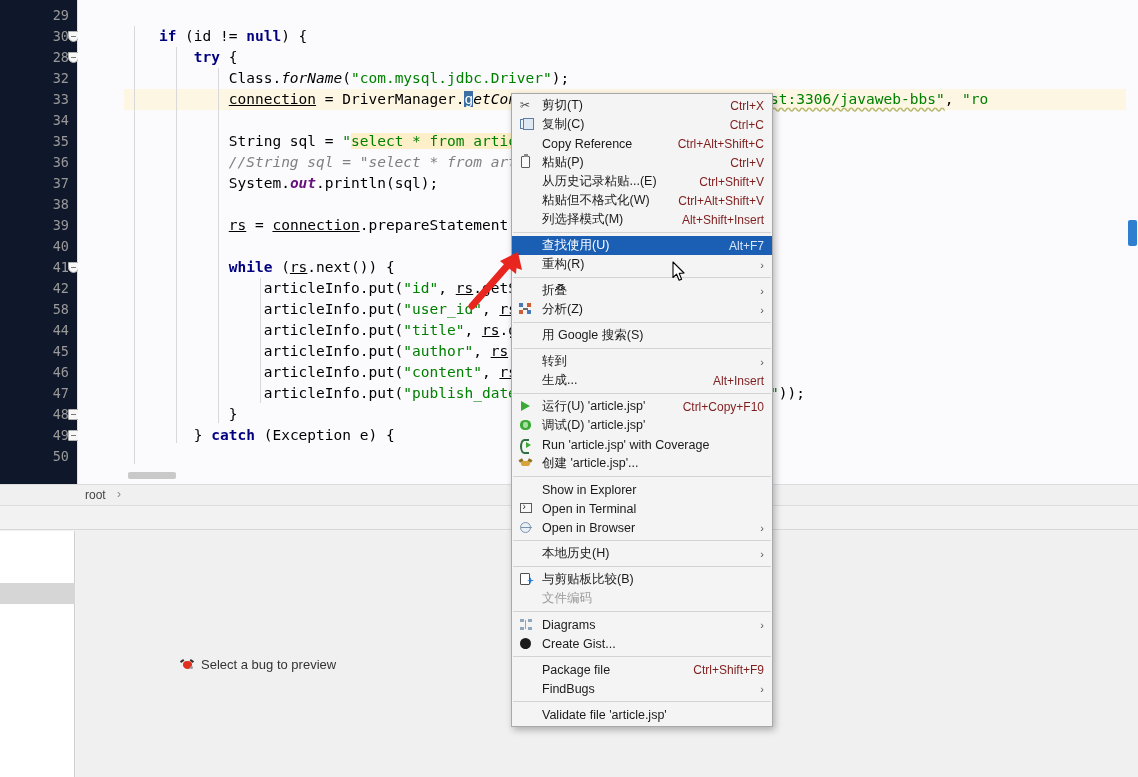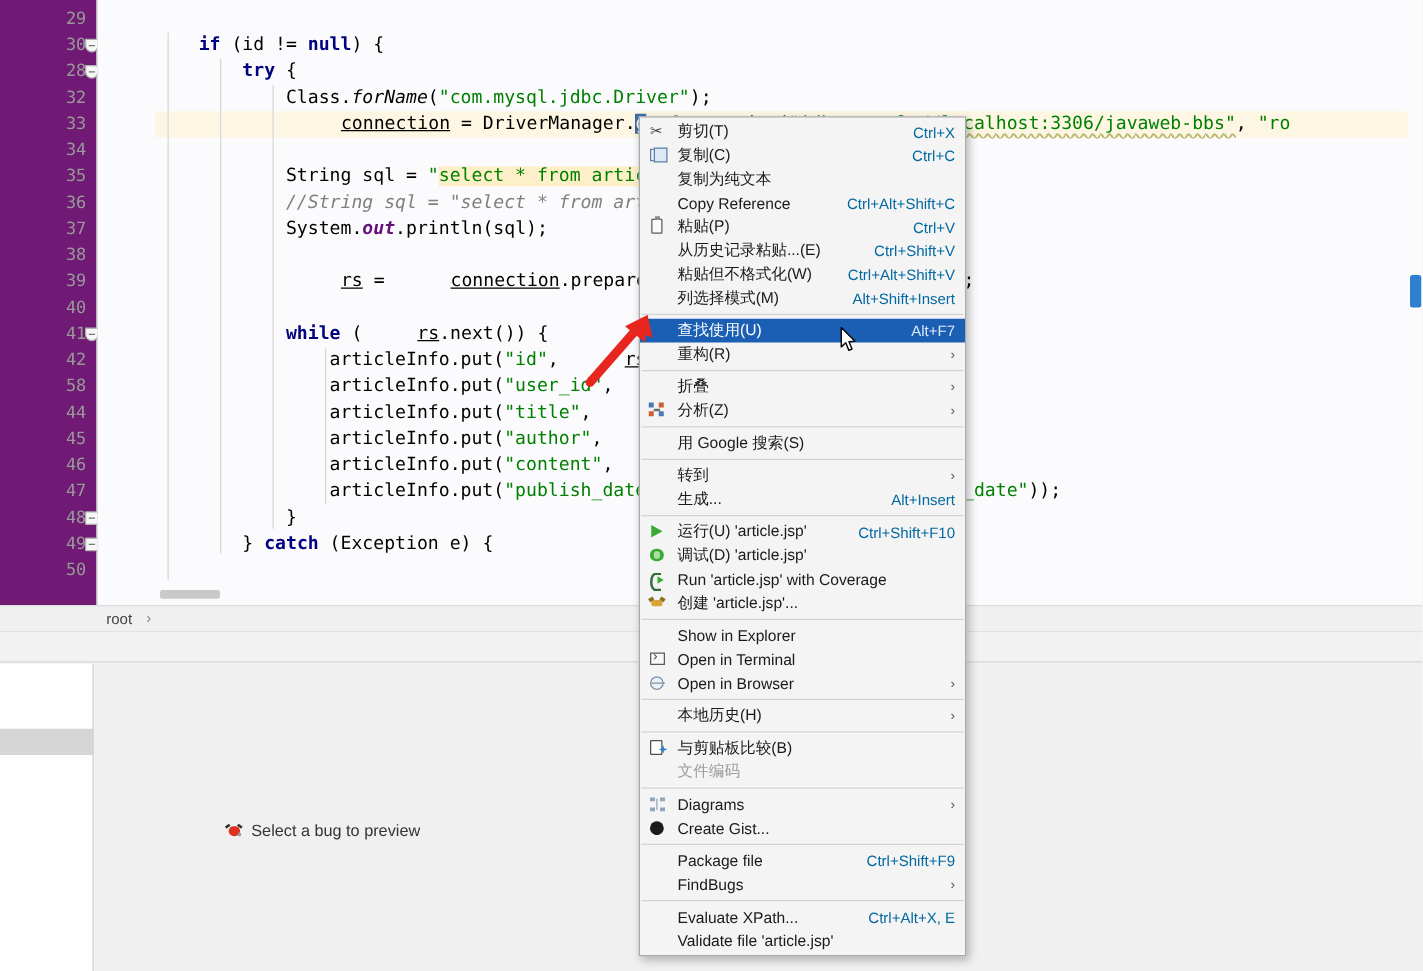--- a/index.html
+++ b/index.html
@@ -15,21 +15,21 @@
   
   #editor-area {
     position: absolute; left: 0; top: 0;
     width: 1138px; height: 484px;
     background: #fbfbfd;
     overflow: hidden;
   }
   .gutter {
     position: absolute; left: 0; top: 0;
     width: 78px; height: 484px;
-    background: #701a75;
+    background: #0f172a;
     border-right: 1px solid #e2e2e2;
   }
   .gutter-fold {
     position: absolute; left: 78px; top: 0;
     width: 46px; height: 484px;
     background: #fbfbfd;
   }
   .line-num {
     position: absolute; right: 8px;
     font-family: "DejaVu Sans Mono", monospace;
@@ -76,21 +76,21 @@
   }
   .hl-line-gut {
     position: absolute; left: 0; width: 124px; height: 21px;
     background: #f5f0dd;
   }
 
   .kw { color: #000080; font-weight: bold; }
   .str { color: #008000; }
   .cmt { color: #808080; font-style: italic; }
   .ital { color: #000000; font-style: italic; }
-  .fld { text-decoration: underline; margin-left: 44px; }
+  .fld { text-decoration: underline; }
   .strhl { color: #008000; background: #fdf0c8; }
   .sel { background: #3a6ea5; color: #ffffff; }
   .wavy { text-decoration: underline wavy #b8b870; text-underline-offset: 3px; }
 
   
   .marker-strip {
     position: absolute; right: 0; top: 0;
     width: 12px; height: 484px;
     background: #fbfbfd;
   }
@@ -195,21 +195,21 @@
     position: relative;
     height: 19px;
     display: flex; align-items: center;
     padding-left: 30px; padding-right: 6px;
     cursor: default;
     white-space: nowrap;
   }
   .mi .lbl { flex: 0 0 auto; }
   .mi .acc {
     position: absolute; right: 8px;
-    color: #0369a1; font-size: 12px;
+    color: #7f1d1d; font-size: 12px;
   }
   .mi .arrow {
     position: absolute; right: 8px;
     color: #555; font-size: 11px;
   }
   .mi.selected {
     background: #1a5fb4;
     color: #ffffff;
   }
   .mi.selected .acc { color: #dbe7f7; }
@@ -384,23 +384,20 @@
       <span class="acc">Ctrl+X</span>
     </div>
     <div class="mi">
       <span class="ico">
           <span class="ic-copy"></span>
         </span>
       <span class="lbl">复制(C)</span>
       <span class="acc">Ctrl+C</span>
     </div>
     <div class="mi">
-      <span class="lbl">复制为纯文本</span>
-    </div>
-    <div class="mi">
       <span class="lbl">Copy Reference</span>
       <span class="acc">Ctrl+Alt+Shift+C</span>
     </div>
     <div class="mi">
       <span class="ico">
           <span class="ic-paste"></span>
         </span>
       <span class="lbl">粘贴(P)</span>
       <span class="acc">Ctrl+V</span>
     </div>
@@ -465,21 +462,21 @@
       <span class="acc">Alt+Insert</span>
     </div>
 
     <div class="msep"></div>
 
     <div class="mi">
       <span class="ico">
           <span class="ic-run"></span>
         </span>
       <span class="lbl">运行(U) 'article.jsp'</span>
-      <span class="acc">Ctrl+Shift+F10</span>
+      <span class="acc">Ctrl+Copy+F10</span>
     </div>
     <div class="mi">
       <span class="ico">
           <span class="ic-debug"></span>
         </span>
       <span class="lbl">调试(D) 'article.jsp'</span>
     </div>
     <div class="mi">
       <span class="ico">
           <span class="ic-cov"></span>
@@ -563,24 +560,20 @@
       <span class="lbl">Package file</span>
       <span class="acc">Ctrl+Shift+F9</span>
     </div>
     <div class="mi">
       <span class="lbl">FindBugs</span>
       <span class="arrow">›</span>
     </div>
 
     <div class="msep"></div>
 
-    <div class="mi">
-      <span class="lbl">Evaluate XPath...</span>
-      <span class="acc">Ctrl+Alt+X, E</span>
-    </div>
     <div class="mi">
       <span class="lbl">Validate file 'article.jsp'</span>
     </div>
   </div>
 
   <svg id="red-arrow" width="70" height="60" viewBox="0 0 70 60">
     <defs></defs>
     <path d="M6,56 L48,8" stroke="#e8251f" stroke-width="7" stroke-linecap="round"></path>
     <path d="M52,2 L38,14 L56,20 Z" fill="#e8251f"></path>
     <path d="M52,2 L34,11 L50,24 Z" fill="#e8251f"></path>

